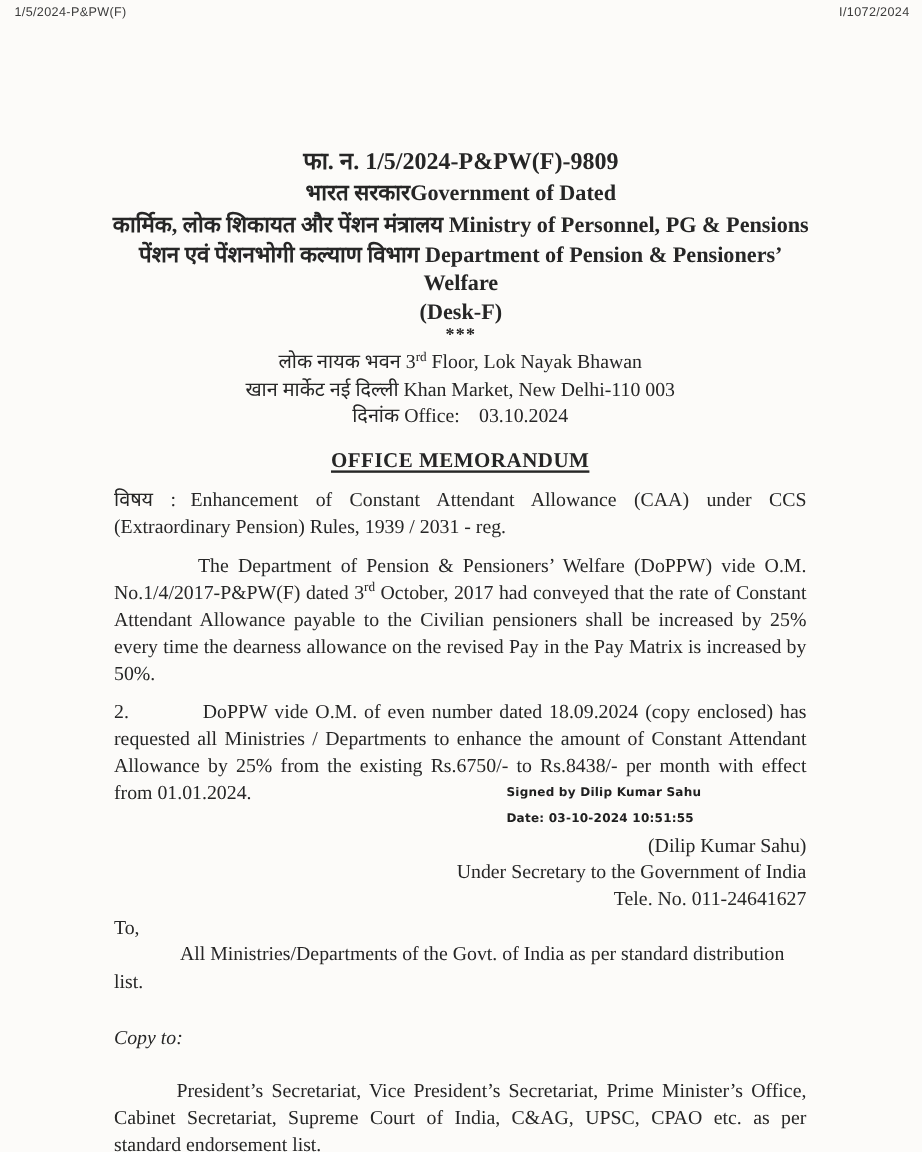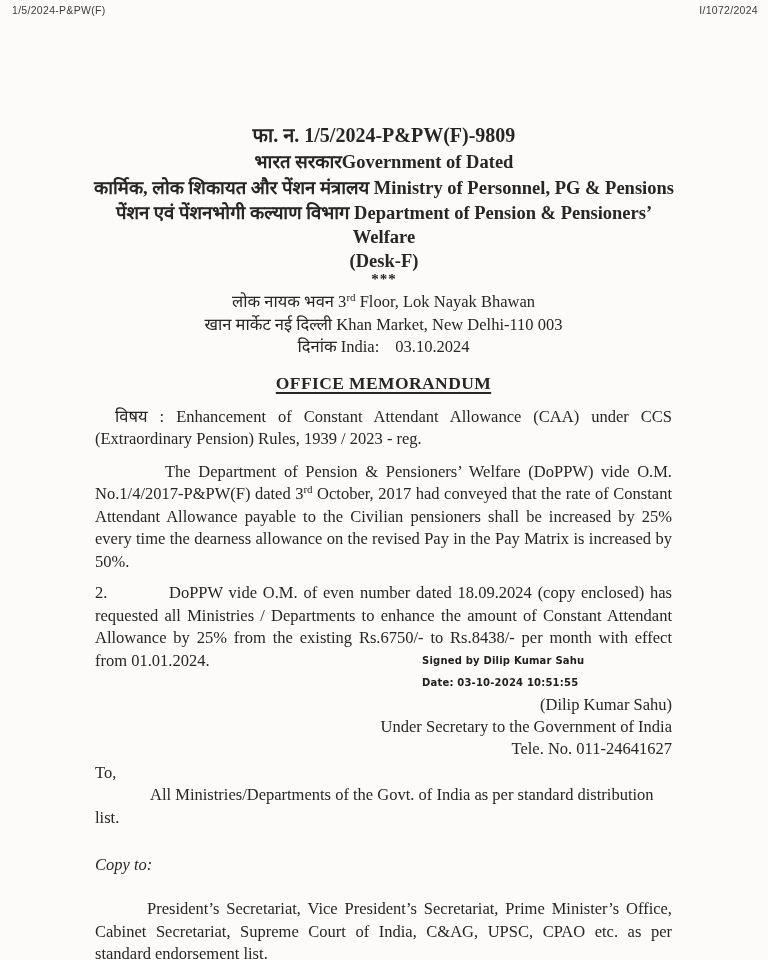--- a/index.html
+++ b/index.html
@@ -52,21 +52,21 @@
     text-decoration-thickness: 2px;
     text-underline-offset: 3px;
   }
 
   .para {
     font-size: 16.5px; line-height: 22.5px;
     text-align: justify;
     margin: 0;
   }
   .subject   { margin-top: 11px; }
-  .subject .subj-label { padding-right: 12px; margin-left: 20px; }
+  .subject .subj-label { padding-right: 12px; }
   .p1 { margin-top: 10px; text-indent: 70px; }
   .numbered { margin-top: 9px; }
   .pnum { display: inline-block; width: 74px; text-indent: 0; }
 
   .sig-block {
     margin-top: -22px;
     margin-left: 327px;
     width: 268px;
     font-family: "DejaVu Sans", sans-serif;
     font-weight: 700;
@@ -104,26 +104,26 @@
     <div class="lh-line2">Welfare</div>
     <div class="lh-desk">(Desk-F)</div>
     <div class="lh-stars">***</div>
   </div>
 
   <div class="content">
 
     <div class="address">
       <div><span>लोक नायक भवन 3</span><sup class="sp">rd</sup><span> Floor, Lok Nayak Bhawan</span></div>
       <div>खान मार्केट नई दिल्ली Khan Market, New Delhi-110 003</div>
-      <div><span>दिनांक India:</span><span class="date-value">03.10.2024</span></div>
+      <div><span>दिनांक Office:</span><span class="date-value">03.10.2024</span></div>
     </div>
 
     <div class="om-title">OFFICE MEMORANDUM</div>
 
-    <p class="para subject"><span class="subj-label">विषय :</span><span>Enhancement of Constant Attendant Allowance (CAA)  under CCS (Extraordinary Pension) Rules, 1939 / 2023 - reg.</span></p>
+    <p class="para subject"><span class="subj-label">विषय :</span><span>Enhancement of Constant Attendant Allowance (CAA)  under CCS (Extraordinary Pension) Rules, 1939 / 2031 - reg.</span></p>
 
     <p class="para p1"><span>The Department of Pension &amp; Pensioners’ Welfare (DoPPW) vide O.M. No.1/4/2017-P&amp;PW(F) dated 3</span><sup class="sp">rd</sup><span> October, 2017 had conveyed that the rate of Constant Attendant Allowance payable to the Civilian pensioners shall be increased by 25% every time the dearness allowance on the revised Pay in the Pay Matrix is increased by 50%.</span></p>
 
     <p class="para numbered"><span class="pnum">2.</span><span>DoPPW vide O.M. of even number dated 18.09.2024 (copy enclosed) has requested all Ministries / Departments to enhance the amount of Constant Attendant Allowance by 25% from the existing Rs.6750/- to Rs.8438/- per month with effect from 01.01.2024.</span></p>
 
 
     <div class="sig-block">
       <div>Signed by Dilip Kumar Sahu</div>
       <div>Date: 03-10-2024 10:51:55</div>
     </div>

